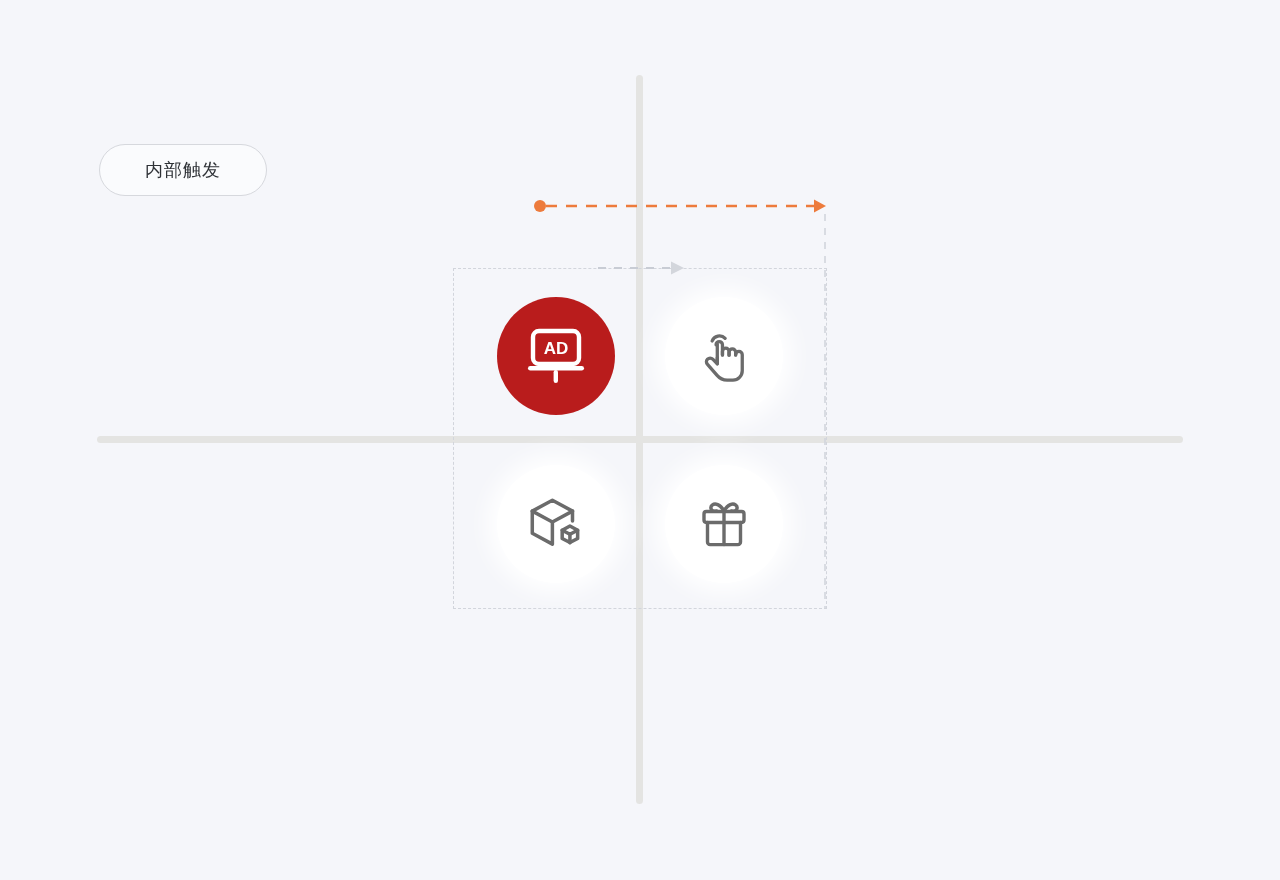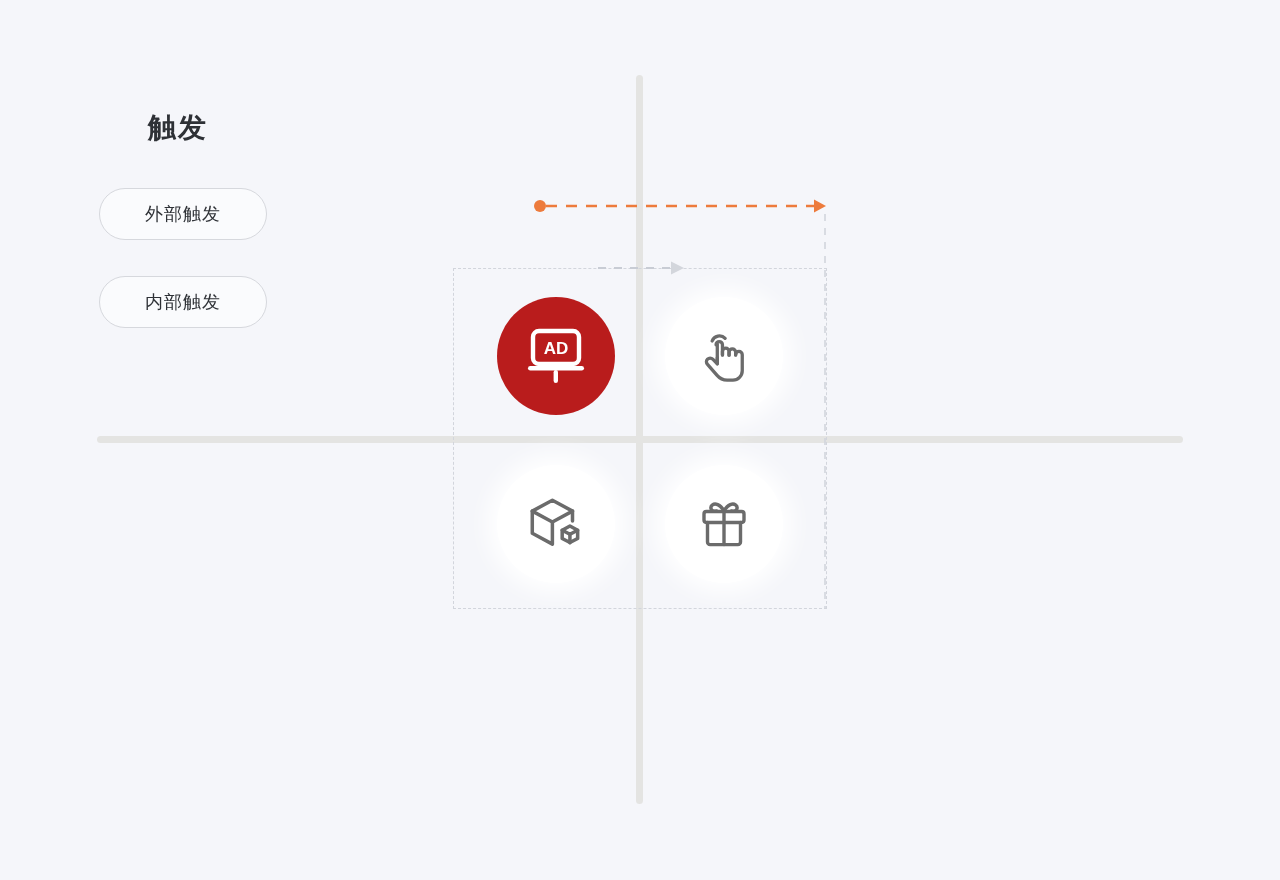--- a/index.html
+++ b/index.html
@@ -116,25 +116,21 @@
   .node-tap  { left: 665px; top: 297px; }
   .node-box  { left: 497px; top: 465px; }
   .node-gift { left: 665px; top: 465px; }
 </style>
 </head>
 <body>
 
 <div id="canvas">
 
   <div class="legend">
-    <div class="legend-title">触发</div>
-
-    <div class="pill pill-outer">
-      <span>外部触发</span>
-    </div>
+
 
     <div class="pill pill-inner">
       <span>内部触发</span>
     </div>
   </div>
 
   <div class="axis-v"></div>
   <div class="axis-h"></div>
 
   <div class="dash-box"></div>

